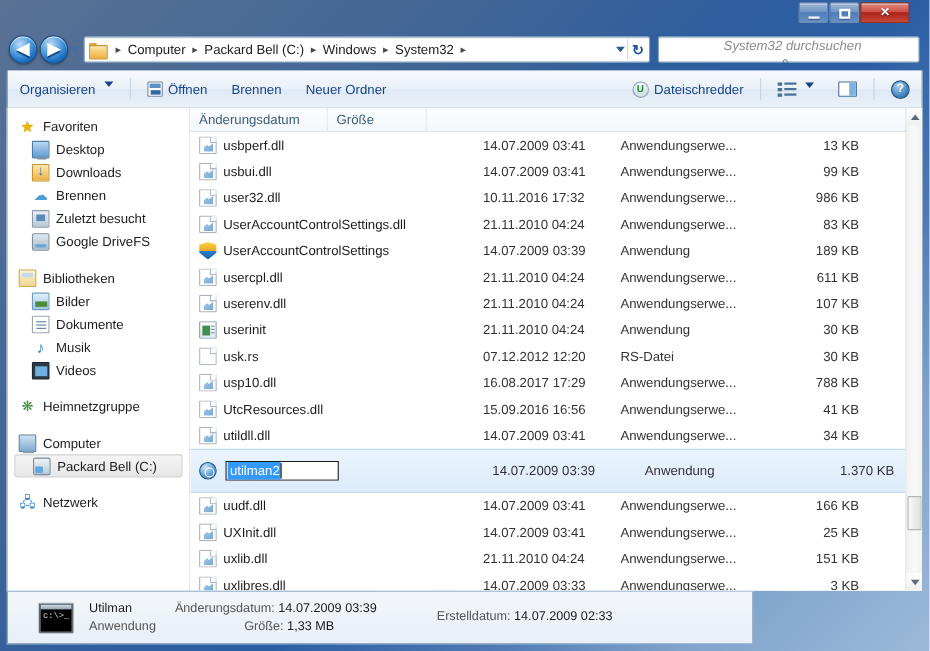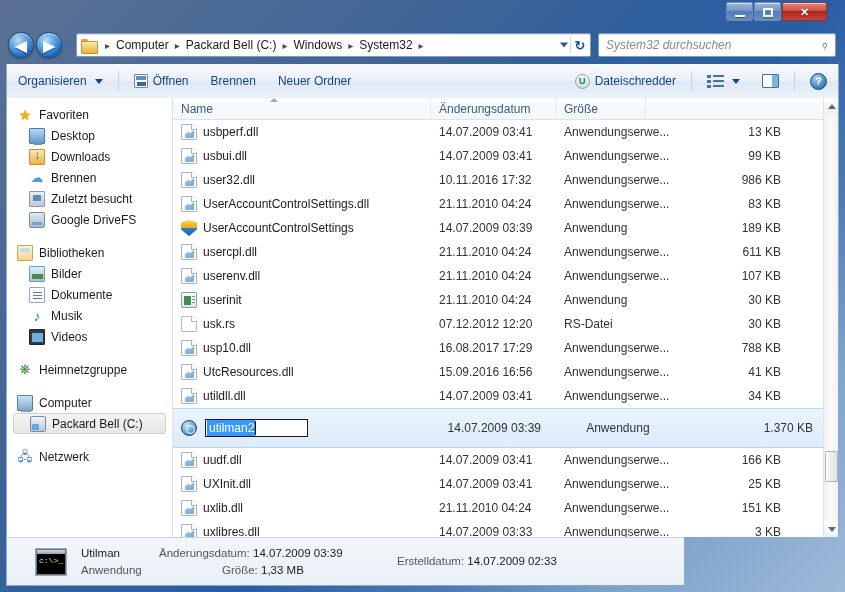--- a/index.html
+++ b/index.html
@@ -114,41 +114,41 @@
   }
   .refreshbtn {
     position: absolute; right: 1px; top: 1px; bottom: 1px; width: 18px;
     display: flex; align-items: center; justify-content: center;
     color: #19549b; font-size: 13px; font-weight: bold;
   }
   .searchbox {
     position: absolute; left: 598px; top: 5px; width: 238px; height: 24px;
     background: #fff; border: 1px solid #7d9db9; border-radius: 2px;
     box-shadow: inset 0 1px 1px rgba(0,0,0,0.12);
-    display: flex; align-items: center;
+    display: flex; align-items: center; flex-direction: column;
   }
   .searchph {
     margin-left: 7px; font-size: 12px; color: #8a8a8a; font-style: italic;
     flex: 1;
   }
   .searchico {
     margin-right: 7px; color: #2a5f9e; font-size: 13px;
     transform: rotate(-45deg); display: inline-block;
   }
 
   
   .toolbar {
     position: absolute; left: 6px; top: 64px; width: 833px; height: 34px;
     background: linear-gradient(180deg, #f6f9fc 0%, #eaf1f8 48%, #dfe9f4 52%, #eaf2f9 100%);
     border-left: 1px solid #8fa9c4; border-right: 1px solid #8fa9c4;
     display: flex; align-items: center;
   }
   .tbitem {
     font-size: 12px; color: #15428b; padding: 5px 9px; margin: 0 1px;
-    white-space: nowrap; border-radius: 3px; display: flex; align-items: center;
+    white-space: nowrap; border-radius: 3px; display: flex; 
     gap: 5px; border: 1px solid transparent;
   }
   .tbcaret {
     width: 0; height: 0; border-left: 4px solid transparent;
     border-right: 4px solid transparent; border-top: 5px solid #15428b;
     margin-left: 3px;
   }
   .tbsep { width: 1px; height: 20px; background: #c5d3e0; margin: 0 4px; }
   .openico {
     width: 14px; height: 14px; background: #fff;
@@ -599,24 +599,20 @@
       <div class="navgap"></div>
 
       <div class="navitem root">
         <span class="nico i-net">🖧</span>
         <span>Netzwerk</span>
       </div>
     </div>
 
     <div class="filelist">
       <div class="colhdr">
-        <div class="col name">
-          <span>Name</span>
-          <span class="sortarrow"></span>
-        </div>
         <div class="col date">Änderungsdatum</div>
         <div class="col size">Größe</div>
         <div class="col rest"></div>
       </div>
 
       <div class="rows" id="rows-container">
           <div class="row">
             <div class="cell name">
               <span class="fico dll"></span>
               <span>usbperf.dll</span>

